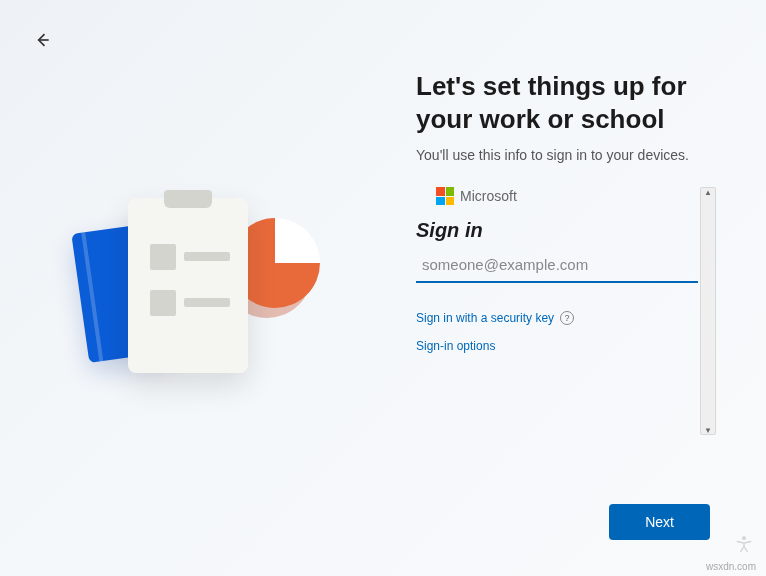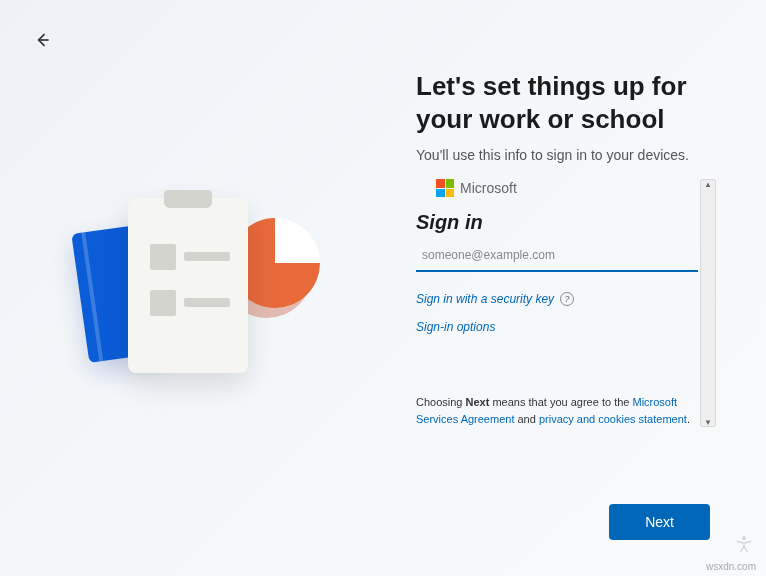--- a/index.html
+++ b/index.html
@@ -120,21 +120,21 @@
       font-size: 26px;
       font-weight: 600;
       color: #1b1b1b;
       line-height: 1.25;
       margin-bottom: 12px;
       max-width: 320px;
     }
     .subheading {
       font-size: 14px;
       color: #555;
-      margin-bottom: 16px;
+      margin-bottom: 24px;
     }
     .signin-panel {
       position: relative;
       padding-right: 18px;
     }
     .scrollbar {
       position: absolute;
       right: 0;
       top: 0;
       width: 16px;
@@ -189,34 +189,33 @@
       font-weight: 600;
       color: #1b1b1b;
       margin-bottom: 6px;
       font-style: italic;
     }
     .email-input {
       width: 100%;
       border: none;
       border-bottom: 2px solid #0067b8;
       padding: 8px 6px;
-      font-size: 12px;
+      font-size: 15px;
       background: transparent;
       outline: none;
       color: #333;
-      margin-bottom: 20px;
+      margin-bottom: 28px;
     }
     .email-input::placeholder { color: #888; }
     .link-row {
       display: flex;
       align-items: center;
       gap: 6px;
       margin-bottom: 14px;
       font-size: 12px;
-      font-style: italic;
     }
     .link {
       color: #0067b8;
       cursor: pointer;
     }
     .help-icon {
       width: 14px;
       height: 14px;
       border: 1px solid #888;
       border-radius: 50%;
@@ -311,23 +310,20 @@
 
       <div class="link-row">
         <span class="link">Sign in with a security key</span>
         <span class="help-icon">?</span>
       </div>
 
       <div class="link-row">
         <span class="link">Sign-in options</span>
       </div>
 
-      <p class="legal">
-        <span>Choosing </span><span class="bold">Next</span><span> means that you agree to the </span><span class="link">Microsoft Services Agreement</span><span> and </span><span class="link">privacy and cookies statement</span><span>.</span>
-      </p>
     </div>
 
     <button class="next-btn">Next</button>
   </div>
 </div>
 
 <svg class="accessibility-icon" viewBox="0 0 24 24">
   <circle cx="12" cy="5" r="2.2" fill="#888"></circle>
   <path d="M4 9 L12 11 L20 9 M12 11 L12 15 M12 15 L8 21 M12 15 L16 21" stroke="#888" stroke-width="1.6" fill="none" stroke-linecap="round"></path>
 </svg>

